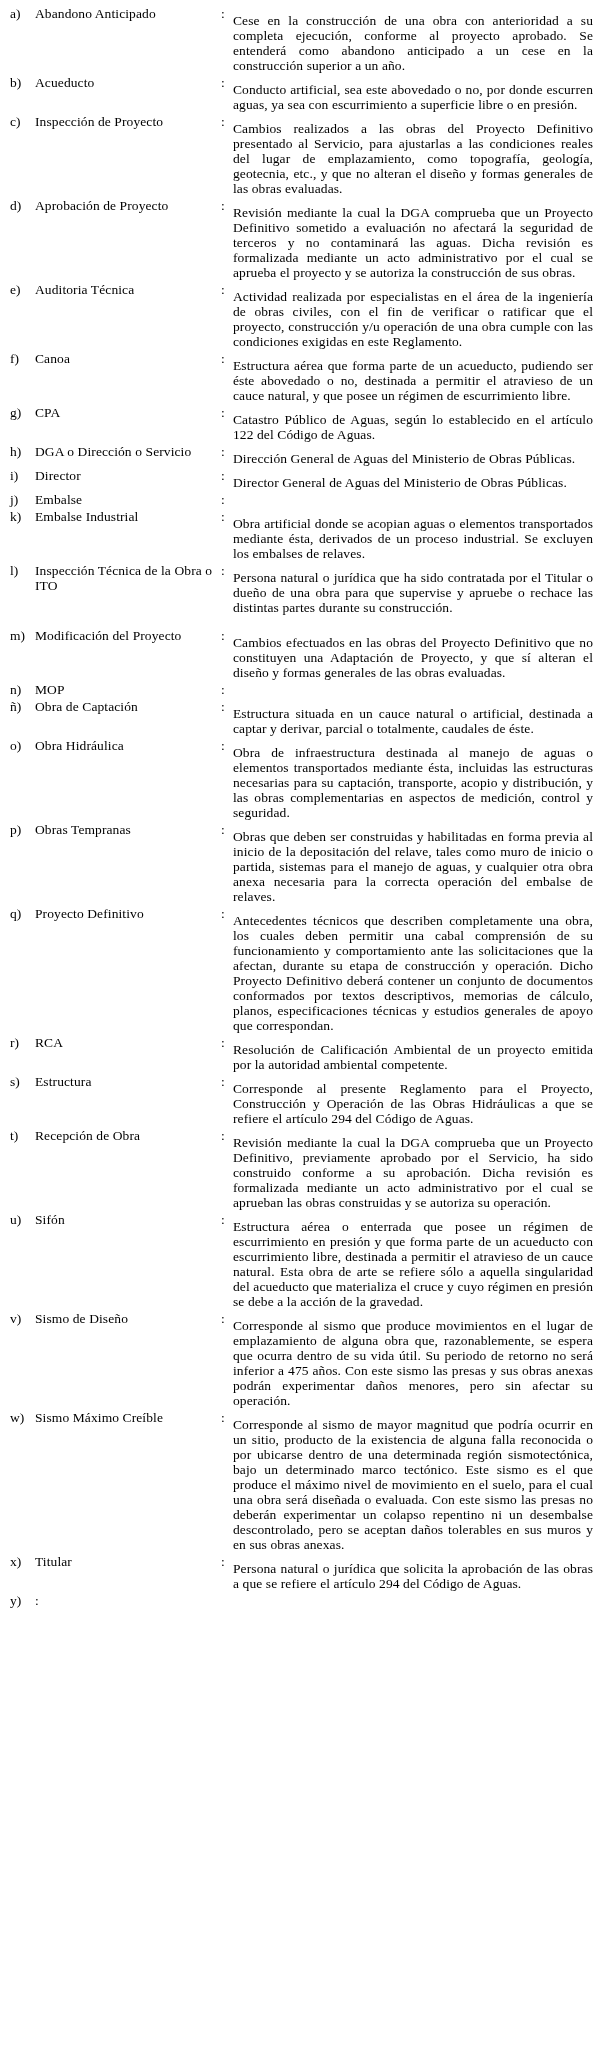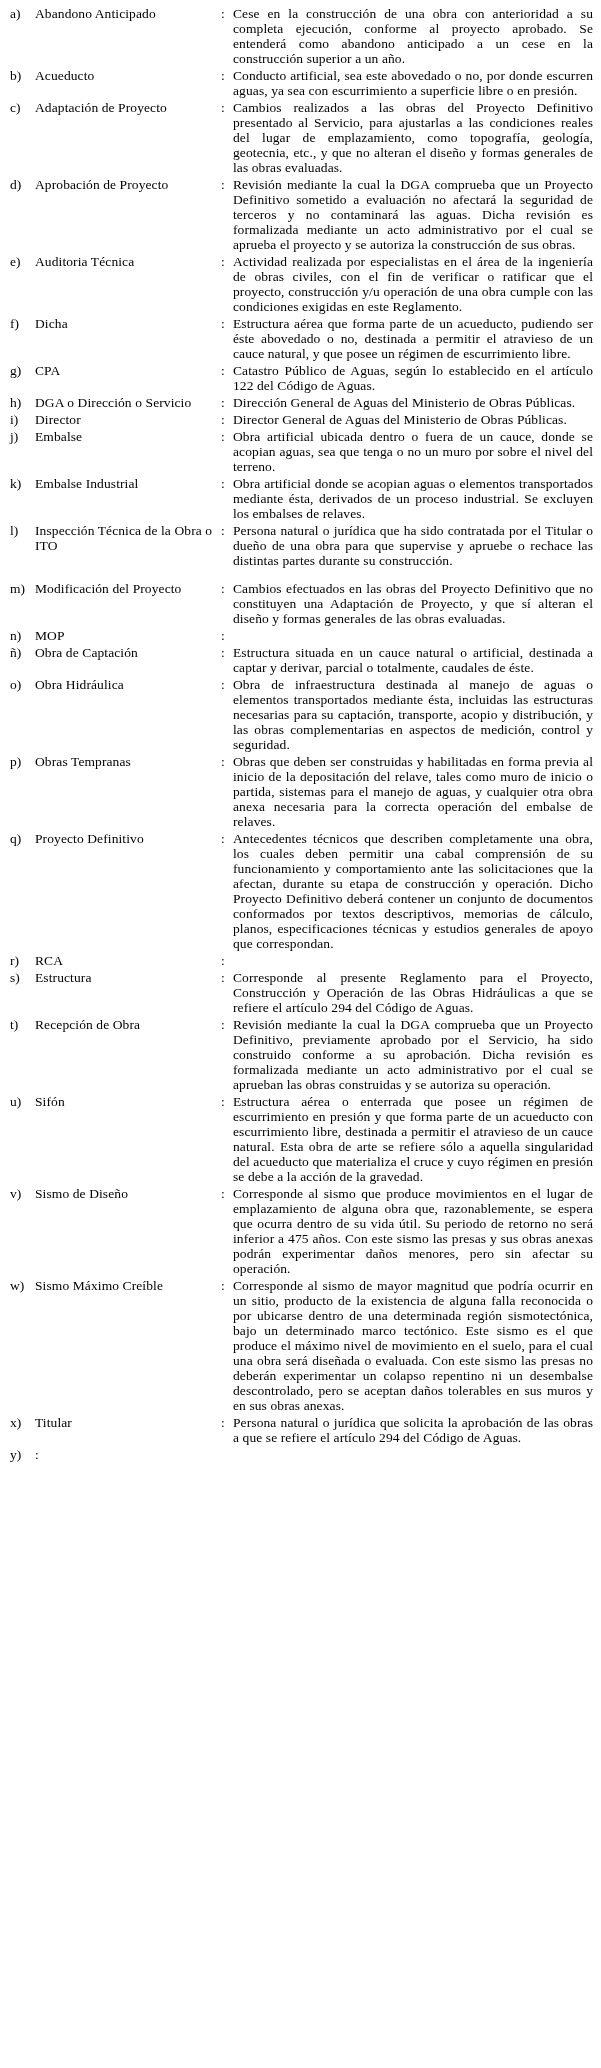--- a/index.html
+++ b/index.html
@@ -36,20 +36,21 @@
   }
   .term {
     padding-right: 8px;
   }
   .colon {
     text-align: left;
   }
   .def {
     text-align: justify;
     text-justify: inter-word;
+    margin-top: 7px;
   }
 </style>
 </head>
 <body>
 
 <div class="page">
   <div class="list">
   <div class="row">
     <div class="letter">a)</div>
     <div class="term">Abandono Anticipado</div>
@@ -59,42 +60,42 @@
 
   <div class="row">
     <div class="letter">b)</div>
     <div class="term">Acueducto</div>
     <div class="colon">:</div>
     <div class="def">Conducto artificial, sea este abovedado o no, por donde escurren aguas, ya sea con escurrimiento a superficie libre o en presión.</div>
   </div>
 
   <div class="row">
     <div class="letter">c)</div>
-    <div class="term">Adaptación de Proyecto</div>
+    <div class="term">Inspección de Proyecto</div>
     <div class="colon">:</div>
     <div class="def">Cambios realizados a las obras del Proyecto Definitivo presentado al Servicio, para ajustarlas a las condiciones reales del lugar de emplazamiento, como topografía, geología, geotecnia, etc., y que no alteran el diseño y formas generales de las obras evaluadas.</div>
   </div>
 
   <div class="row">
     <div class="letter">d)</div>
     <div class="term">Aprobación de Proyecto</div>
     <div class="colon">:</div>
     <div class="def">Revisión mediante la cual la DGA comprueba que un Proyecto Definitivo sometido a evaluación no afectará la seguridad de terceros y no contaminará las aguas. Dicha revisión es formalizada mediante un acto administrativo por el cual se aprueba el proyecto y se autoriza la construcción de sus obras.</div>
   </div>
 
   <div class="row">
     <div class="letter">e)</div>
     <div class="term">Auditoria Técnica</div>
     <div class="colon">:</div>
     <div class="def">Actividad realizada por especialistas en el área de la ingeniería de obras civiles, con el fin de verificar o ratificar que el proyecto, construcción y/u operación de una obra cumple con las condiciones exigidas en este Reglamento.</div>
   </div>
 
   <div class="row">
     <div class="letter">f)</div>
-    <div class="term">Dicha</div>
+    <div class="term">Canoa</div>
     <div class="colon">:</div>
     <div class="def">Estructura aérea que forma parte de un acueducto, pudiendo ser éste abovedado o no, destinada a permitir el atravieso de un cauce natural, y que posee un régimen de escurrimiento libre.</div>
   </div>
 
   <div class="row">
     <div class="letter">g)</div>
     <div class="term">CPA</div>
     <div class="colon">:</div>
     <div class="def">Catastro Público de Aguas, según lo establecido en el artículo 122 del Código de Aguas.</div>
   </div>
@@ -110,21 +111,20 @@
     <div class="letter">i)</div>
     <div class="term">Director</div>
     <div class="colon">:</div>
     <div class="def">Director General de Aguas del Ministerio de Obras Públicas.</div>
   </div>
 
   <div class="row">
     <div class="letter">j)</div>
     <div class="term">Embalse</div>
     <div class="colon">:</div>
-    <div class="def">Obra artificial ubicada dentro o fuera de un cauce, donde se acopian aguas, sea que tenga o no un muro por sobre el nivel del terreno.</div>
   </div>
 
   <div class="row">
     <div class="letter">k)</div>
     <div class="term">Embalse Industrial</div>
     <div class="colon">:</div>
     <div class="def">Obra artificial donde se acopian aguas o elementos transportados mediante ésta, derivados de un proceso industrial. Se excluyen los embalses de relaves.</div>
   </div>
 
   <div class="row">
@@ -172,20 +172,21 @@
     <div class="letter">q)</div>
     <div class="term">Proyecto Definitivo</div>
     <div class="colon">:</div>
     <div class="def">Antecedentes técnicos que describen completamente una obra, los cuales deben permitir una cabal comprensión de su funcionamiento y comportamiento ante las solicitaciones que la afectan, durante su etapa de construcción y operación. Dicho Proyecto Definitivo deberá contener un conjunto de documentos conformados por textos descriptivos, memorias de cálculo, planos, especificaciones técnicas y estudios generales de apoyo que correspondan.</div>
   </div>
 
   <div class="row">
     <div class="letter">r)</div>
     <div class="term">RCA</div>
     <div class="colon">:</div>
+    <div class="def">Resolución de Calificación Ambiental de un proyecto emitida por la autoridad ambiental competente.</div>
   </div>
 
   <div class="row">
     <div class="letter">s)</div>
     <div class="term">Estructura</div>
     <div class="colon">:</div>
     <div class="def">Corresponde al presente Reglamento para el Proyecto, Construcción y Operación de las Obras Hidráulicas a que se refiere el artículo 294 del Código de Aguas.</div>
   </div>
 
   <div class="row">

